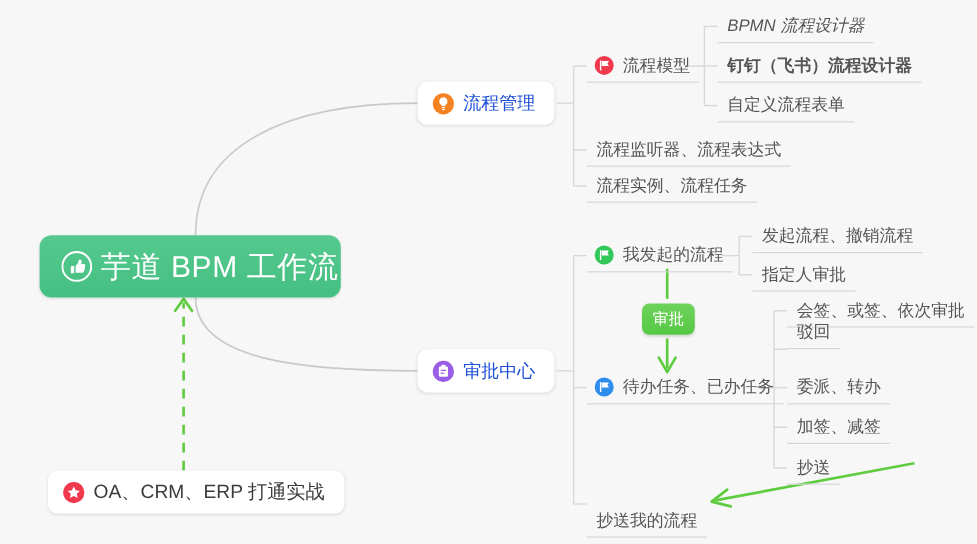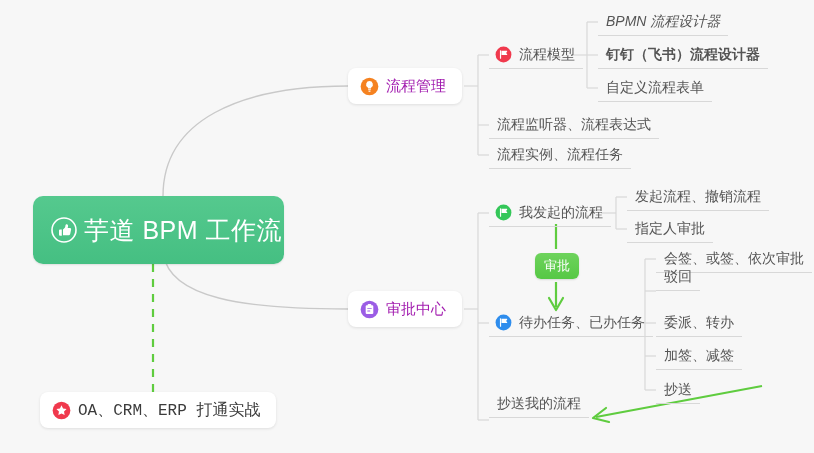--- a/index.html
+++ b/index.html
@@ -34,35 +34,35 @@
     box-sizing: border-box;
     white-space: nowrap;
   }
 
   
   .node-root {
     background: #4cc38a;
     background: linear-gradient(180deg, #55c98e 0%, #45bf82 100%);
     border-radius: 10px;
     padding: 0 18px;
-    height: 68px;
+    height: 52px;
     color: #ffffff;
     font-size: 25px;
     letter-spacing: 0.5px;
     box-shadow: 0 1px 2px rgba(0,0,0,0.10);
   }
   .node-root .label { color: #ffffff; }
 
   
   .node-card {
     background: #ffffff;
     border-radius: 8px;
     padding: 0 16px 0 12px;
     height: 36px;
-    color: #a21caf;
+    color: #1d4ed8;
     font-size: 15px;
     box-shadow: 0 1px 3px rgba(0,0,0,0.10);
   }
 
   
   .node-plain {
     padding: 0 8px 0 6px;
     height: 28px;
     color: #555555;
     font-size: 14px;
@@ -270,29 +270,29 @@
   <div class="node node-plain no-icon" style="left:656px; top:309px;">
     <span class="label">委派、转办</span>
   </div>
   <div class="node node-plain no-icon" style="left:656px; top:342px;">
     <span class="label">加签、减签</span>
   </div>
   <div class="node node-plain no-icon" style="left:656px; top:376px;">
     <span class="label">抄送</span>
   </div>
 
-  <div class="node node-plain no-icon" style="left:489px; top:390px;">
+  <div class="node node-plain no-icon" style="left:489px; top:420px;">
     <span class="label">抄送我的流程</span>
   </div>
 
   <div class="node node-flag" style="left:535px; top:253px;">
     <span class="label">审批</span>
   </div>
 
-  <div class="node node-tag" style="left:40px; top:392px;font-family:Liberation Mono, monospace;">
+  <div class="node node-tag" style="left:40px; top:392px;">
     <span class="icon">
       <svg width="19" height="19" viewBox="0 0 20 20">
         <circle cx="10" cy="10" r="9.3" fill="#f0394d"></circle>
         <path d="M10 4.6l1.65 3.35 3.7.54-2.68 2.61.63 3.68L10 13.05l-3.3 1.73.63-3.68L4.65 8.49l3.7-.54z" fill="#ffffff"></path>
       </svg>
     </span>
     <span class="label">OA、CRM、ERP 打通实战</span>
   </div>
 
 </div>

